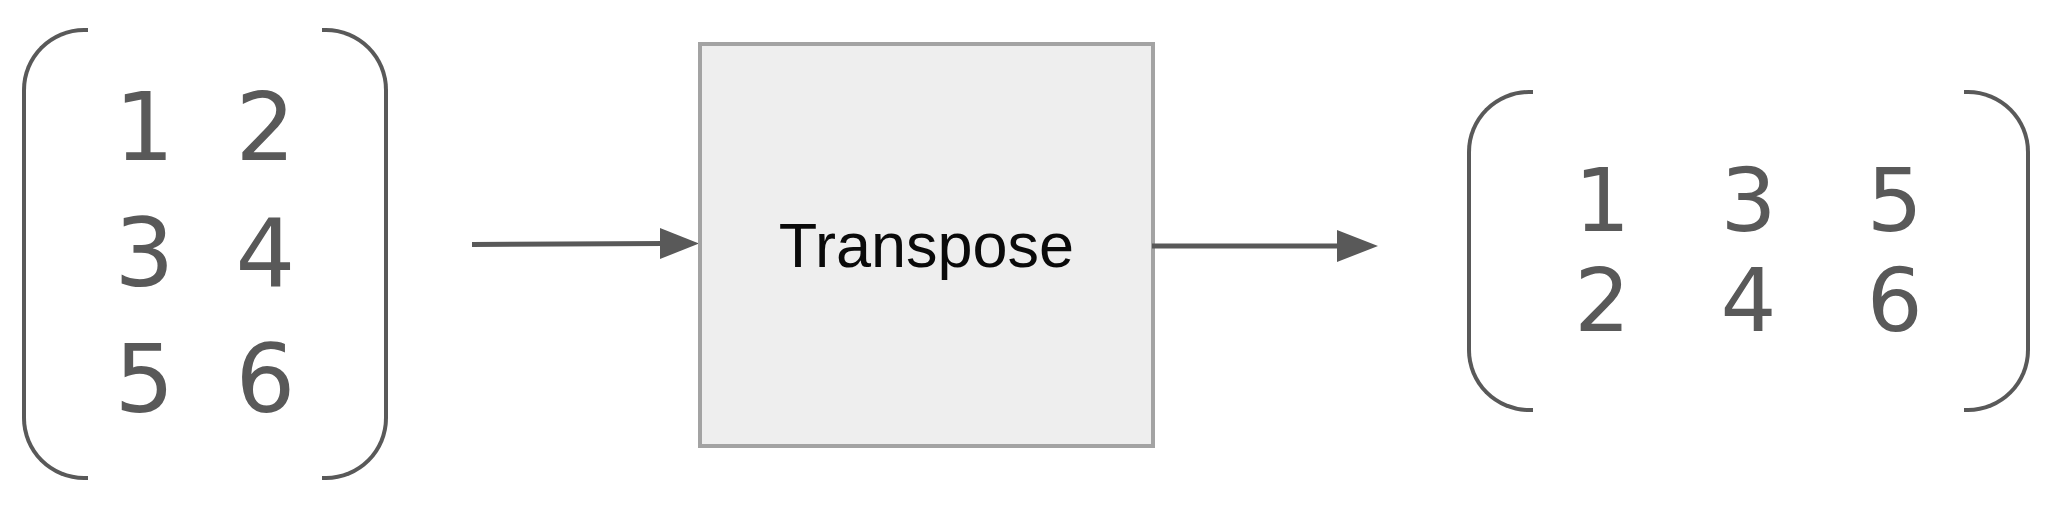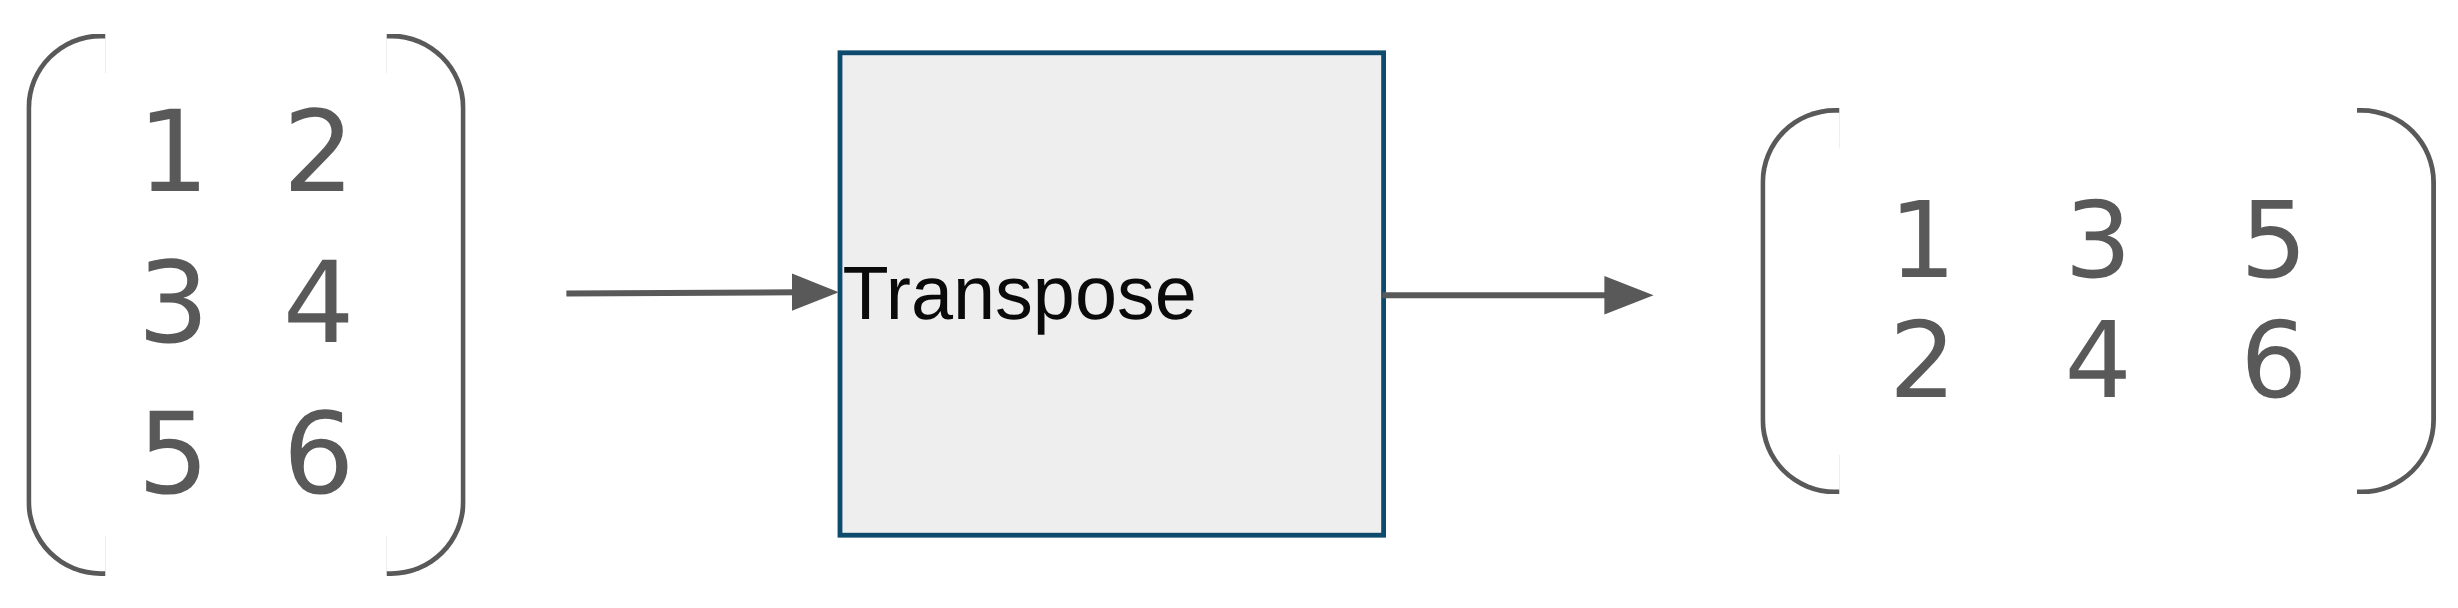--- a/index.html
+++ b/index.html
@@ -92,24 +92,24 @@
 
   
   #transpose-box {
     position: absolute;
     left: 698px;
     top: 42px;
     width: 457px;
     height: 406px;
     box-sizing: border-box;
     background: #eeeeee;
-    border: 4px solid #0c4a6e;
+    border: 4px solid #a3a3a3;
     display: flex;
     align-items: center;
-    justify-content: flex-start;
+    justify-content: center;
   }
   #transpose-label {
     color: #0a0a0a;
     font-size: 63px;
     font-family: "Liberation Sans", sans-serif;
     line-height: 1;
     letter-spacing: 0px;
     white-space: nowrap;
   }
 

